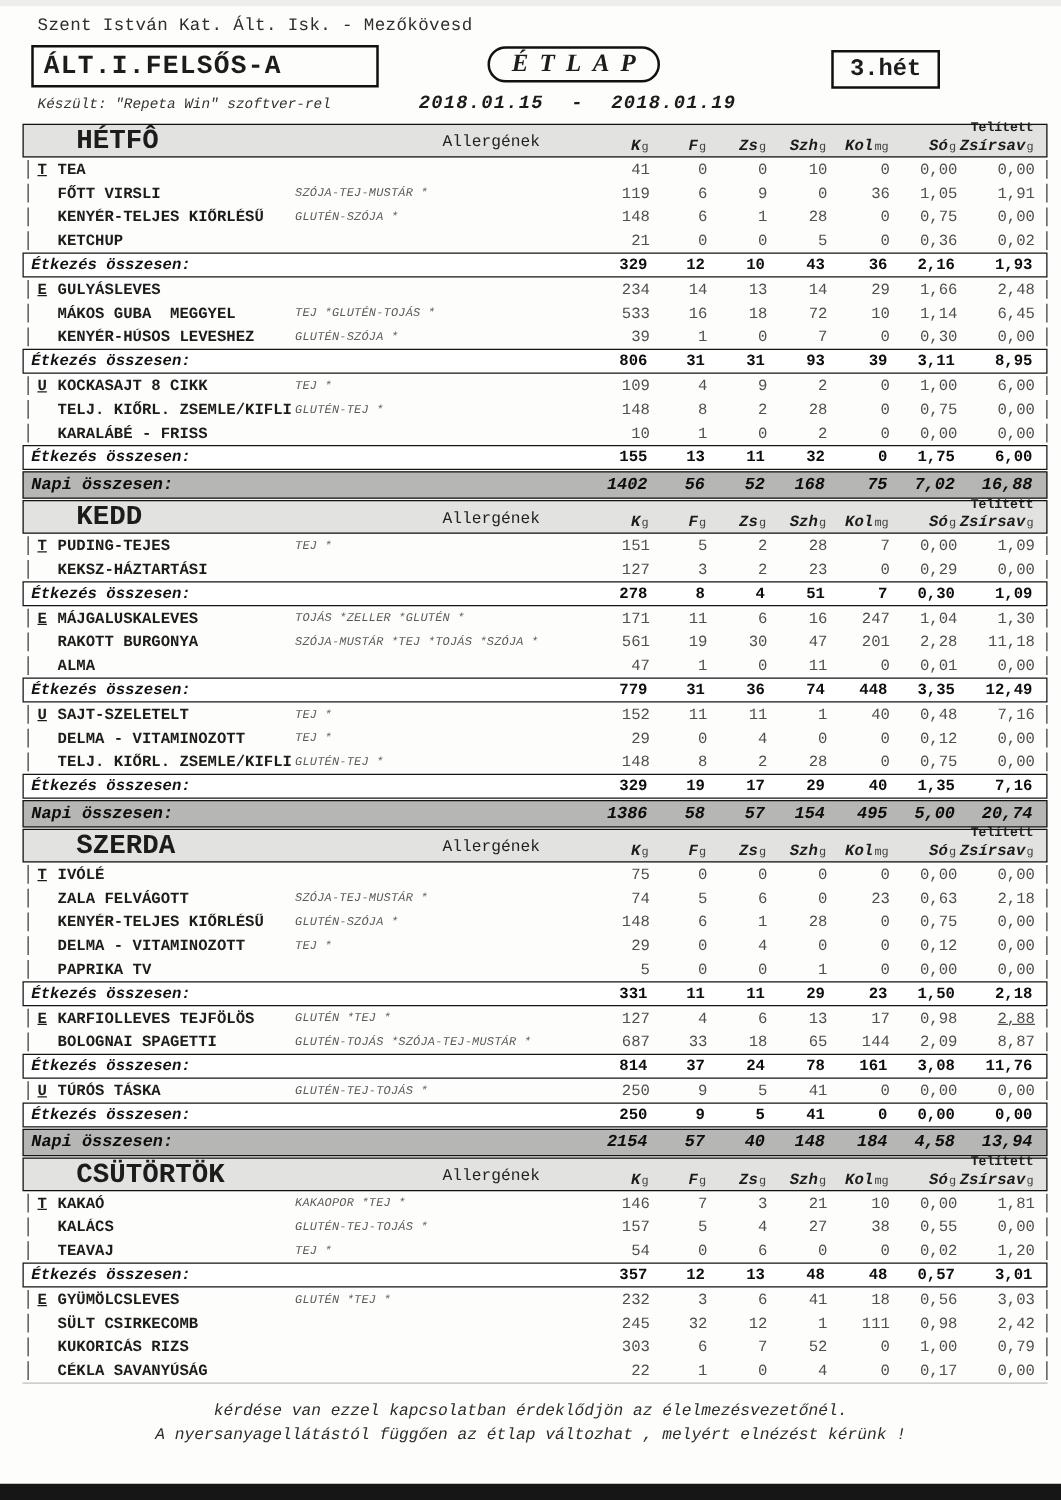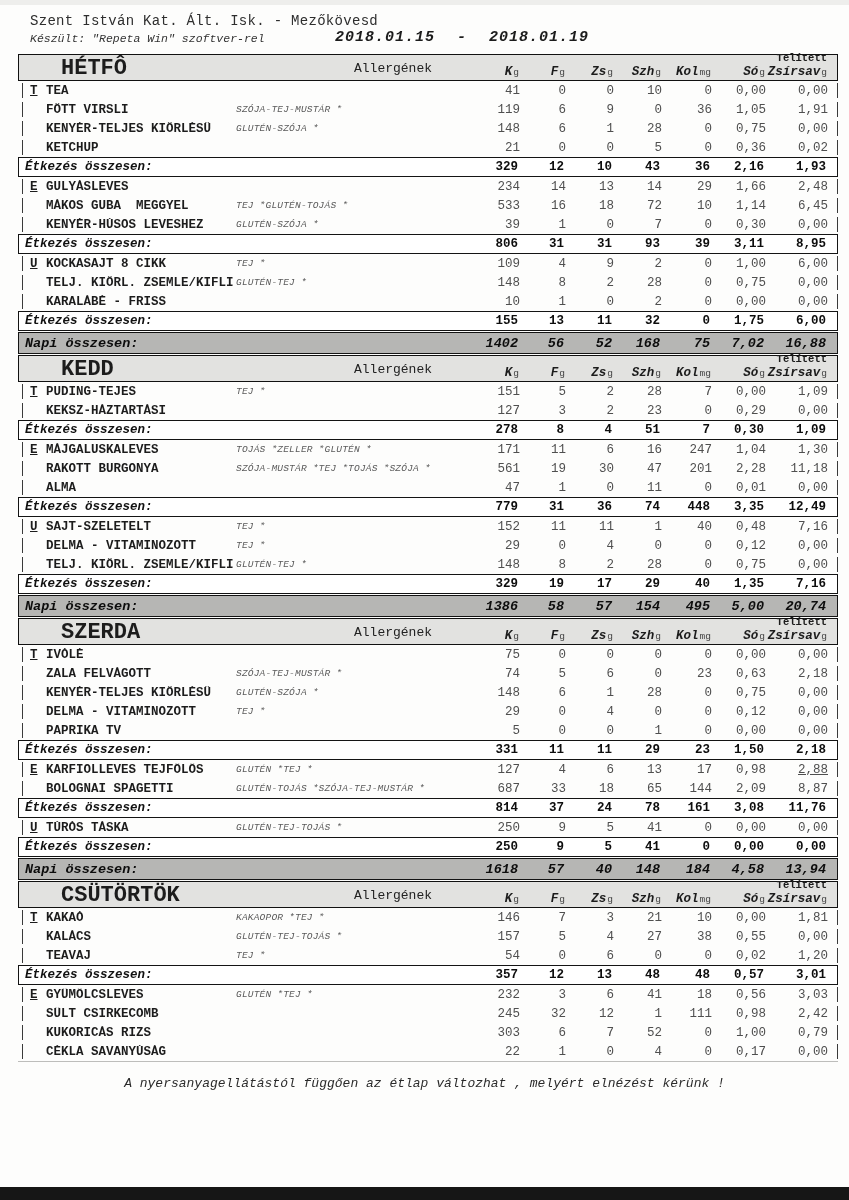--- a/index.html
+++ b/index.html
@@ -65,20 +65,31 @@
   .bottom-bar{position:absolute;left:0;right:0;bottom:0;height:13px;background:#161616;}
 </style>
 </head>
 <body>
 
 <div class="page">
   <div class="top-strip"></div>
 
   <div class="school">Szent István Kat. Ált. Isk. - Mezőkövesd</div>
 
+  <div class="hdr-row">
+    <div class="class-box">
+      <span>ÁLT.I.FELSŐS-A</span>
+    </div>
+    <div class="title-oval">
+      <span>ÉTLAP</span>
+    </div>
+    <div class="week-box">
+      <span>3.hét</span>
+    </div>
+  </div>
 
   <div class="meta-row">
     <div class="made-with">Készült: "Repeta Win" szoftver-rel</div>
     <div class="dates">
       <span>2018.01.15</span><span class="sep">-</span><span>2018.01.19</span>
     </div>
   </div>
 
   <div id="menu-table">
       <section class="day-section">
@@ -639,21 +650,21 @@
           <div class="vcell bold" style="width: 47px;">250</div>
           <div class="vcell bold" style="width: 46px;">9</div>
           <div class="vcell bold" style="width: 48px;">5</div>
           <div class="vcell bold" style="width: 48px;">41</div>
           <div class="vcell bold" style="width: 50px;">0</div>
           <div class="vcell bold" style="width: 54px;">0,00</div>
           <div class="vcell bold" style="width: 62px;">0,00</div>
         </div>
         <div class="daily-row">
           <span class="total-label">Napi összesen:</span>
-          <div class="vcell daily" style="width: 47px;">1618</div>
+          <div class="vcell daily" style="width: 47px;">2154</div>
           <div class="vcell daily" style="width: 46px;">57</div>
           <div class="vcell daily" style="width: 48px;">40</div>
           <div class="vcell daily" style="width: 48px;">148</div>
           <div class="vcell daily" style="width: 50px;">184</div>
           <div class="vcell daily" style="width: 54px;">4,58</div>
           <div class="vcell daily" style="width: 62px;">13,94</div>
         </div>
       </section>
       <section class="day-section">
         <div class="day-bar">
@@ -789,17 +800,18 @@
           <div class="vcell plain" style="width: 48px;">4</div>
           <div class="vcell plain" style="width: 50px;">0</div>
           <div class="vcell plain" style="width: 54px;">0,17</div>
           <div class="vcell plain" style="width: 62px;">0,00</div>
           <span class="tick tick-right"></span>
         </div>
       </section>
     </div>
 
   <div class="footer">
+    <div class="f2">kérdése van ezzel kapcsolatban érdeklődjön az élelmezésvezetőnél.</div>
     <div class="f3">A nyersanyagellátástól függően az étlap változhat , melyért elnézést kérünk !</div>
   </div>
 
   <div class="bottom-bar"></div>
 </div>
 
 </body></html>

